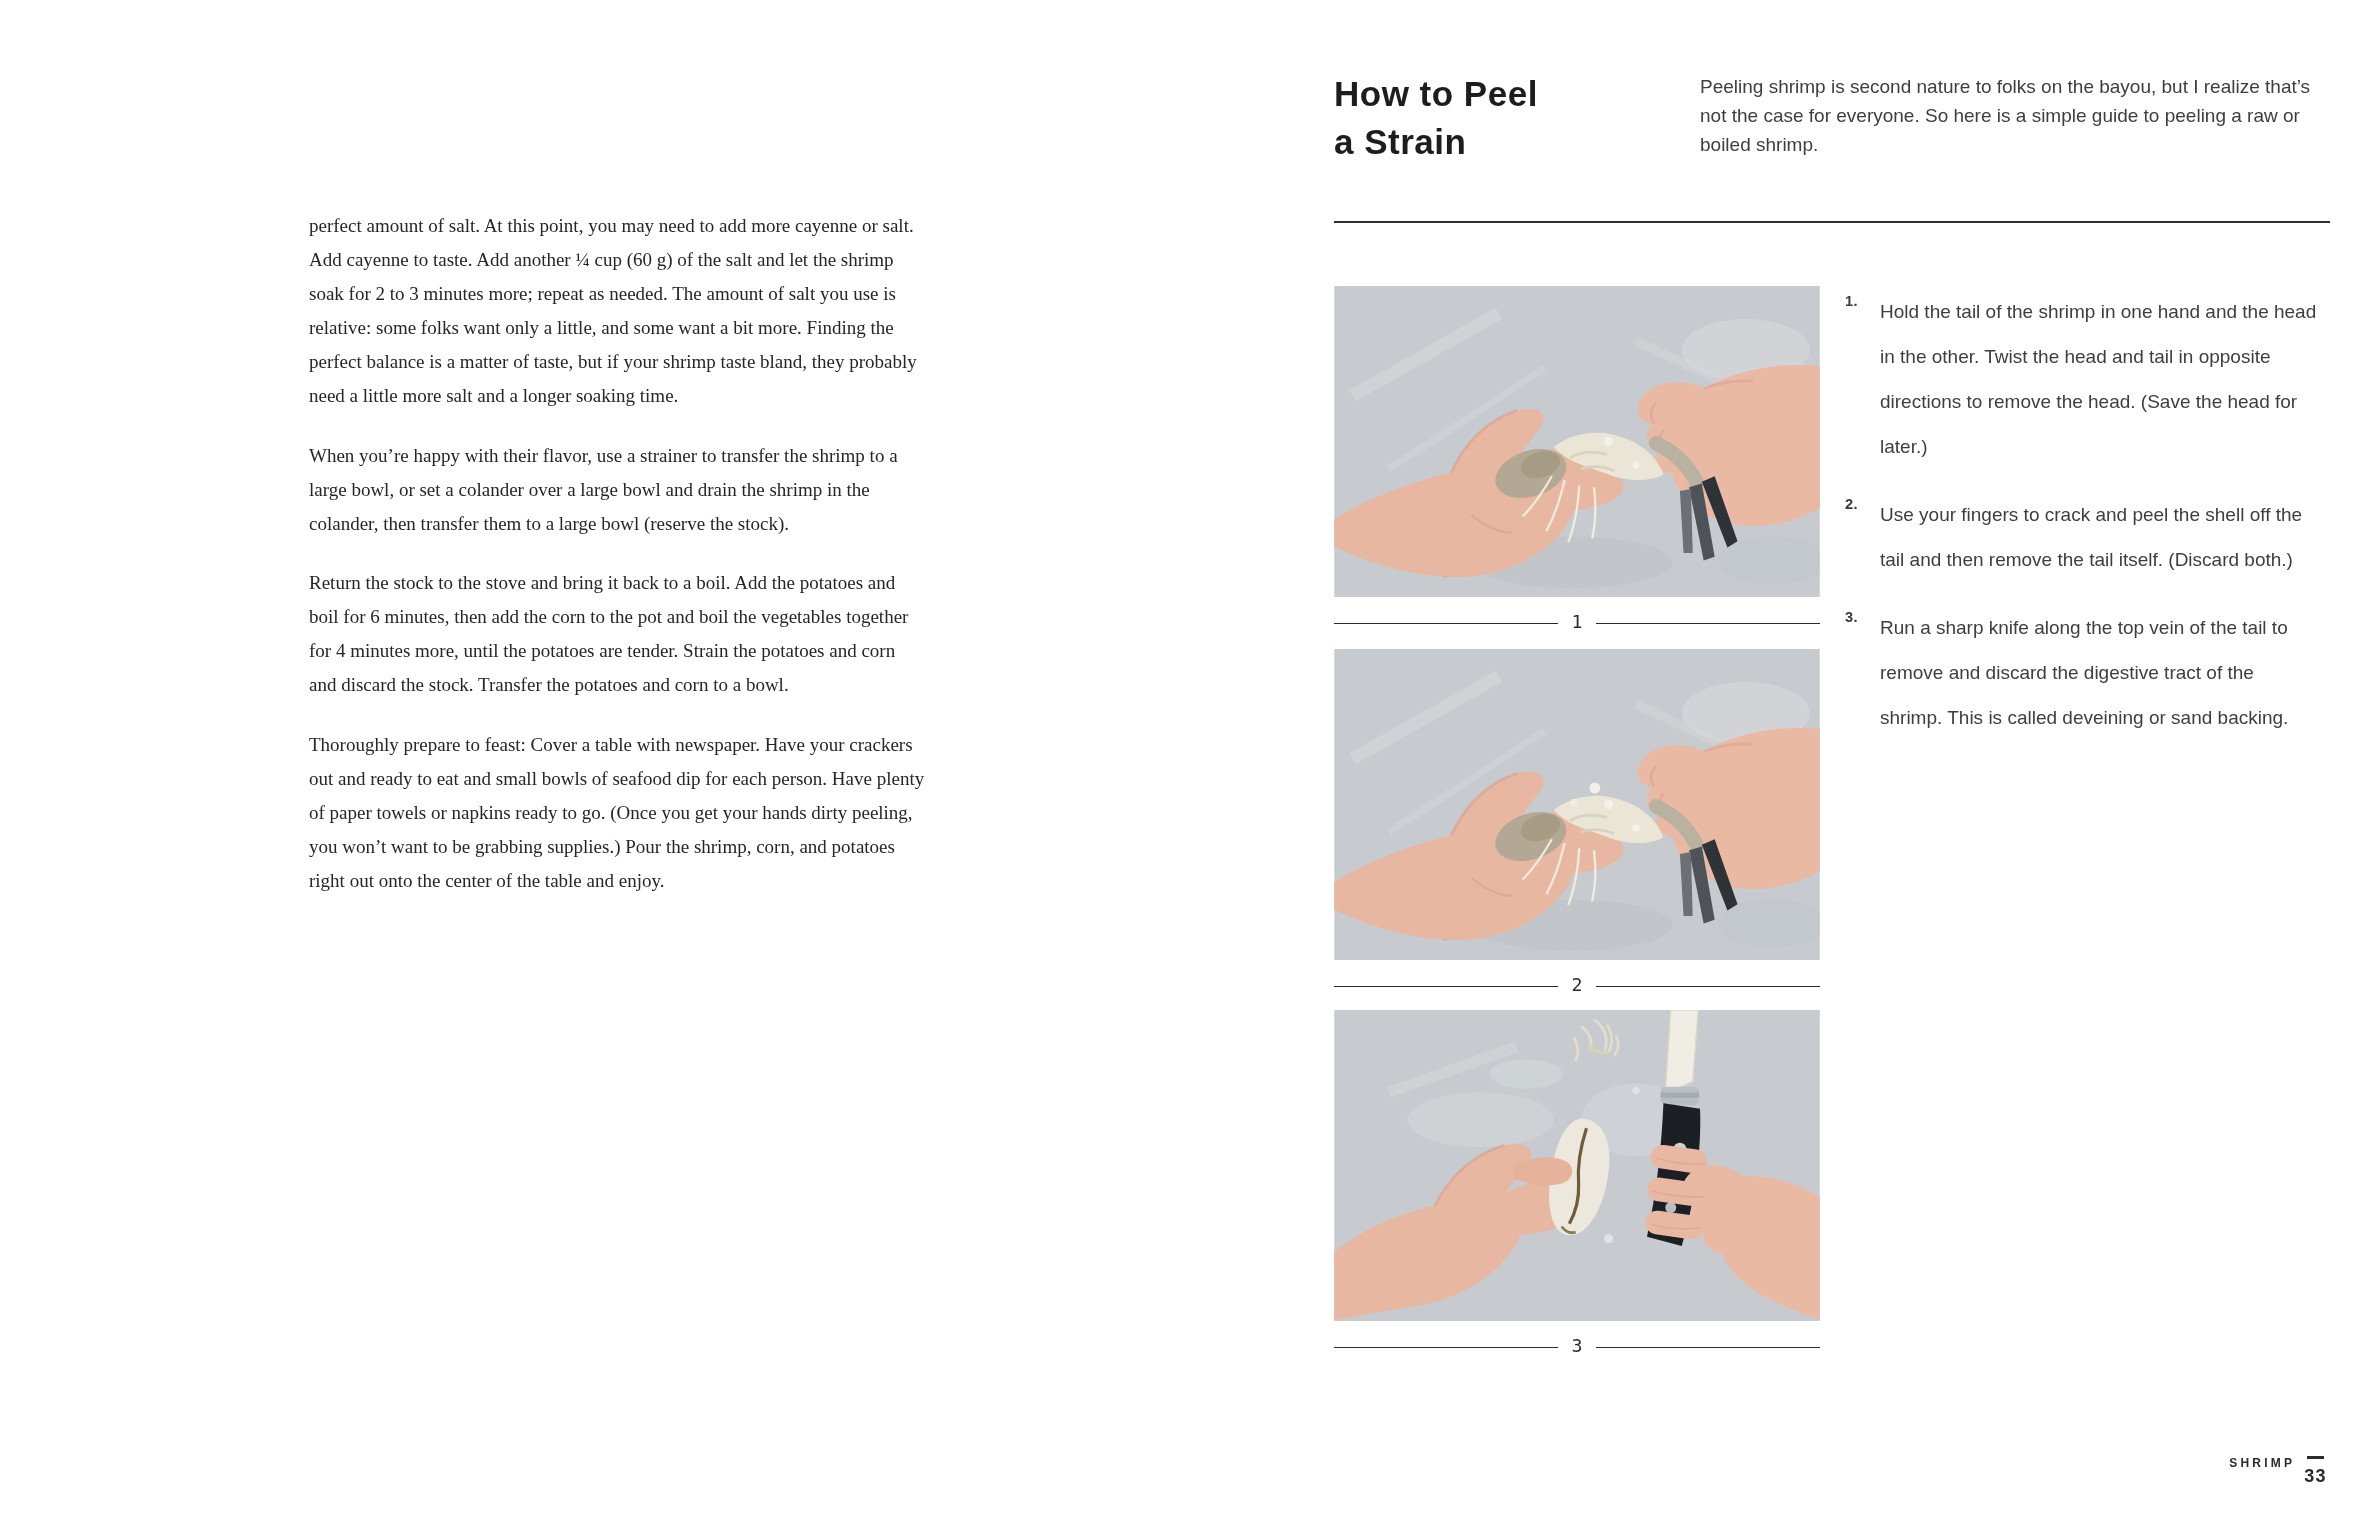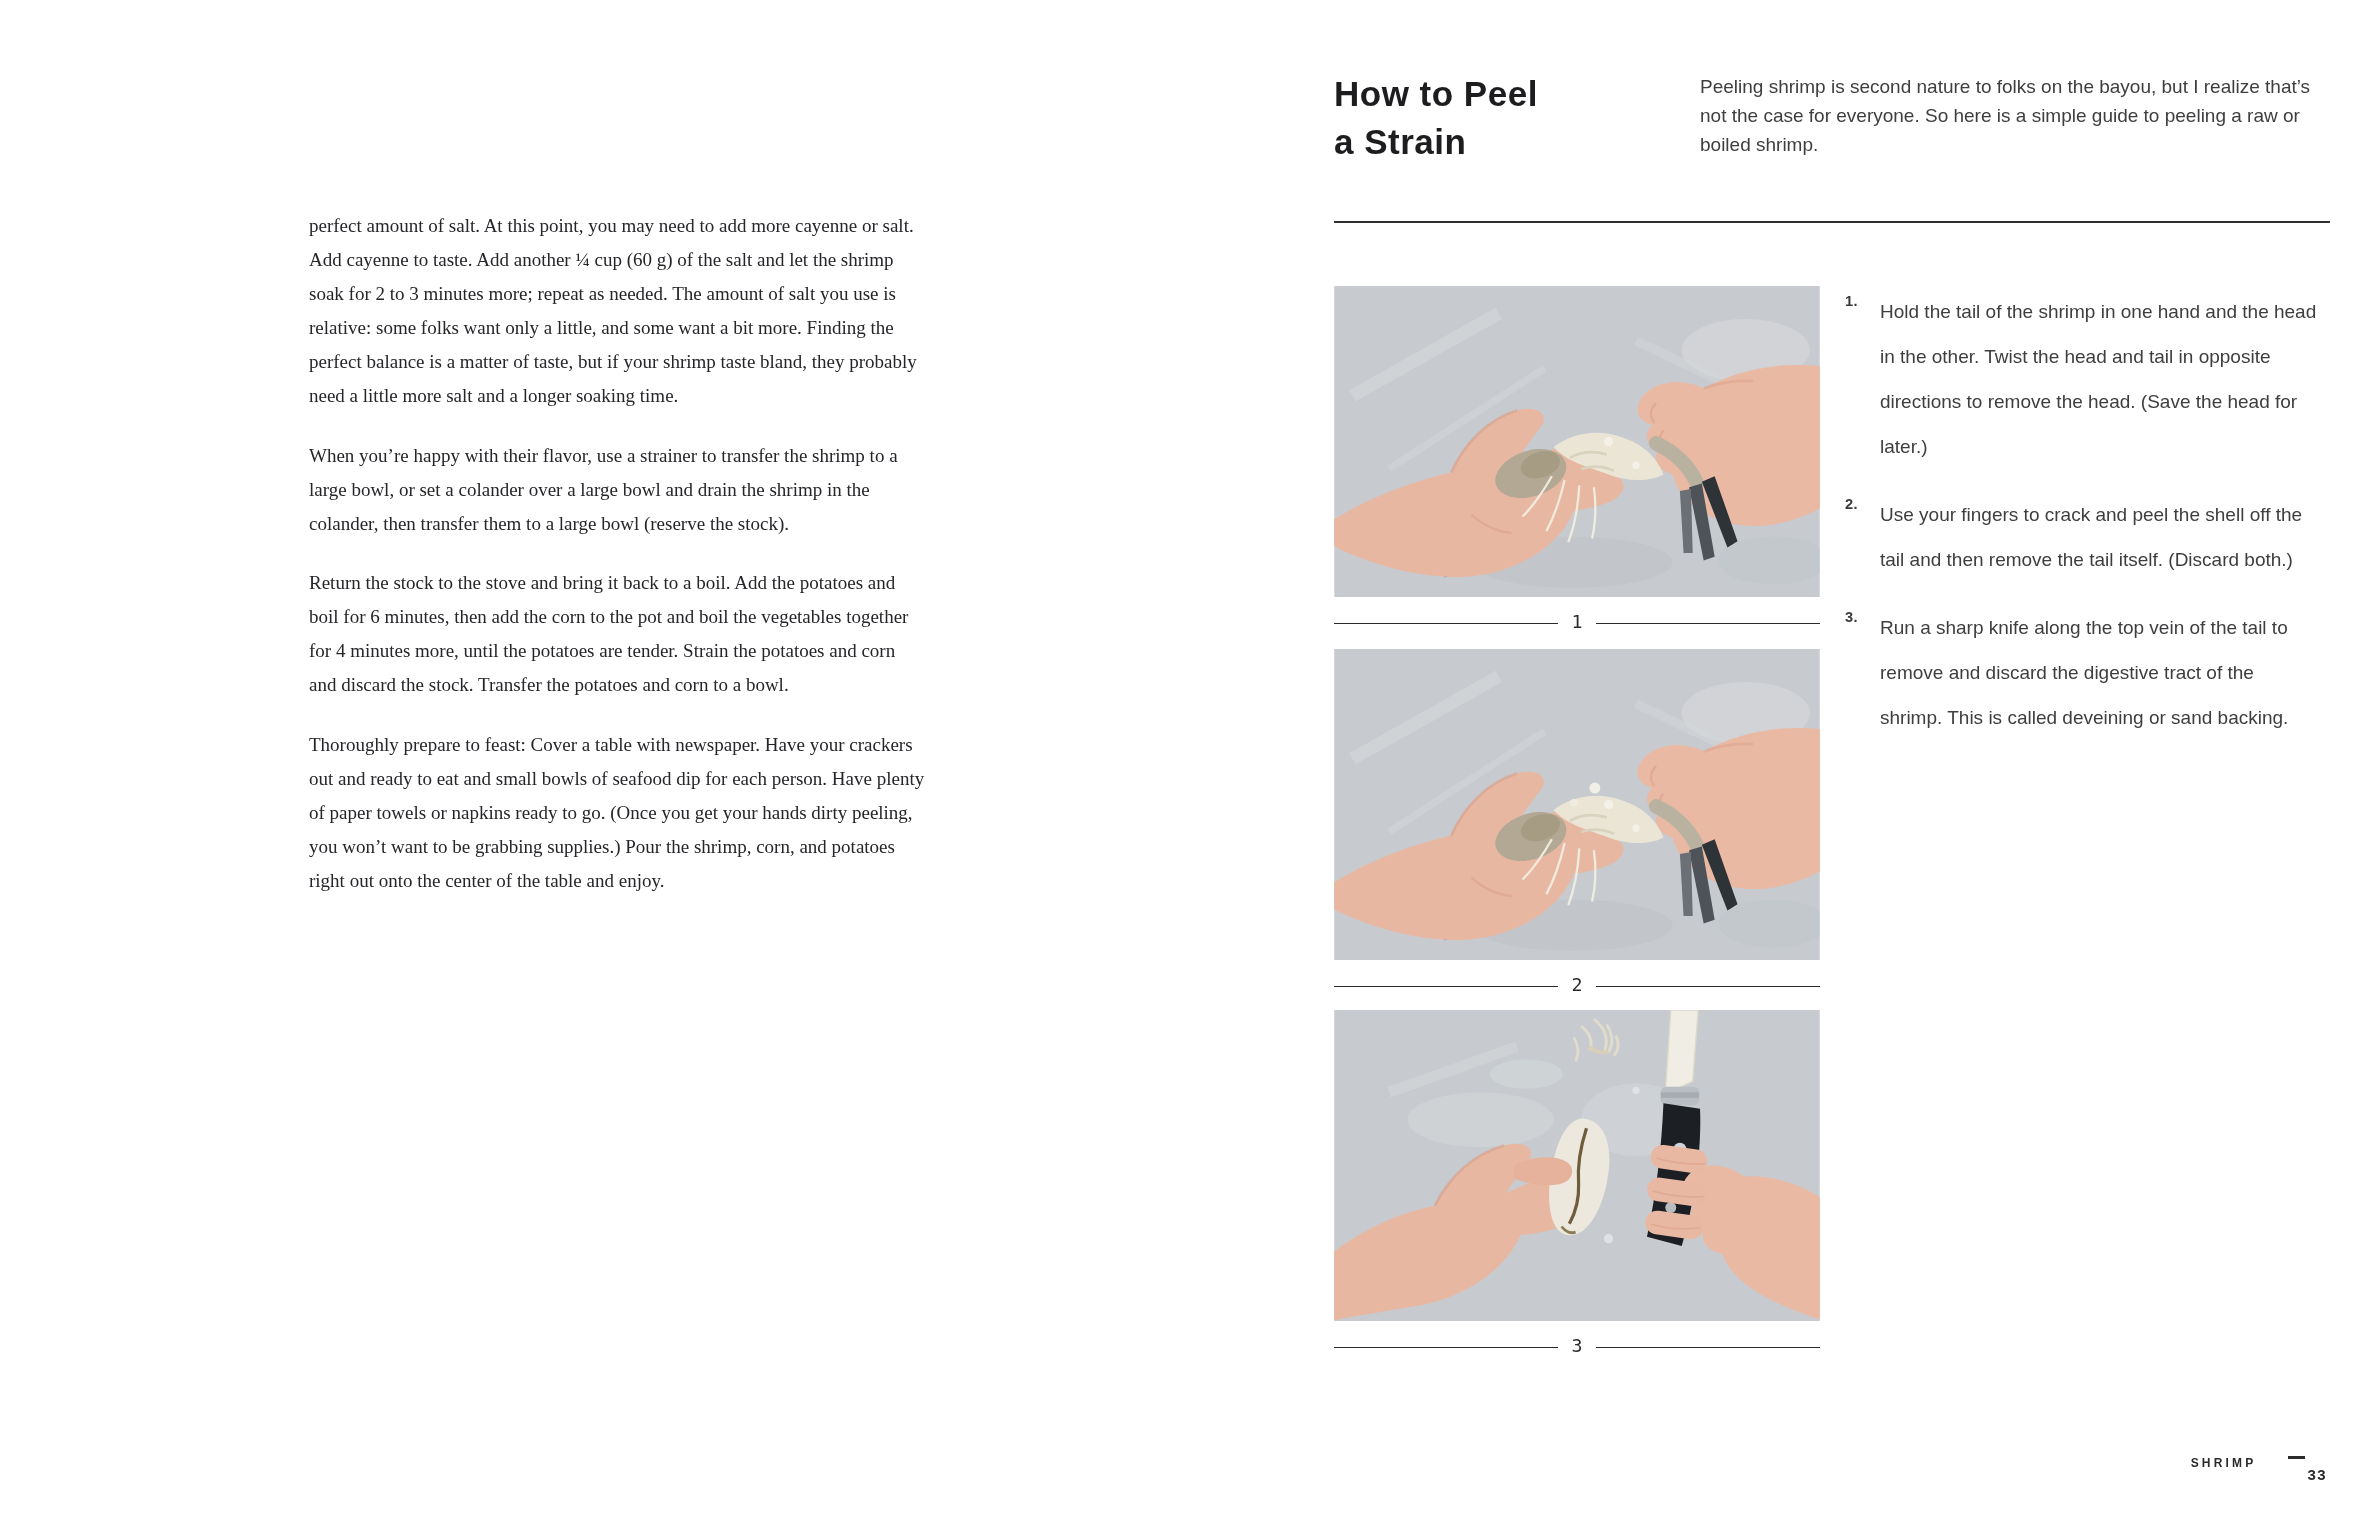--- a/index.html
+++ b/index.html
@@ -125,25 +125,24 @@
     padding-bottom: 2.7px;
   }
   .folio .pageno { display: flex; flex-direction: column; align-items: center; }
   .folio .pageno .bar {
     width: 16.5px;
     height: 2.7px;
     background: #2b2b2e;
     margin-bottom: 7.3px;
   }
   .folio .pageno .no {
-    font-size: 15px;
+    font-size: 18px;
     font-weight: 700;
     letter-spacing: 1.4px;
     color: #2b2b2e;
-    margin-left: 42px;
   }
 </style>
 </head>
 <body>
 
 <svg width="0" height="0" style="position:absolute" aria-hidden="true">
   <defs>
     <symbol id="fig-hands" viewBox="0 0 531 340">
       <rect width="531" height="340" fill="#c7cbcf"></rect>
       <path d="M20,120 L180,30" stroke="#d7dadc" stroke-width="14" opacity="0.55" fill="none"></path>

